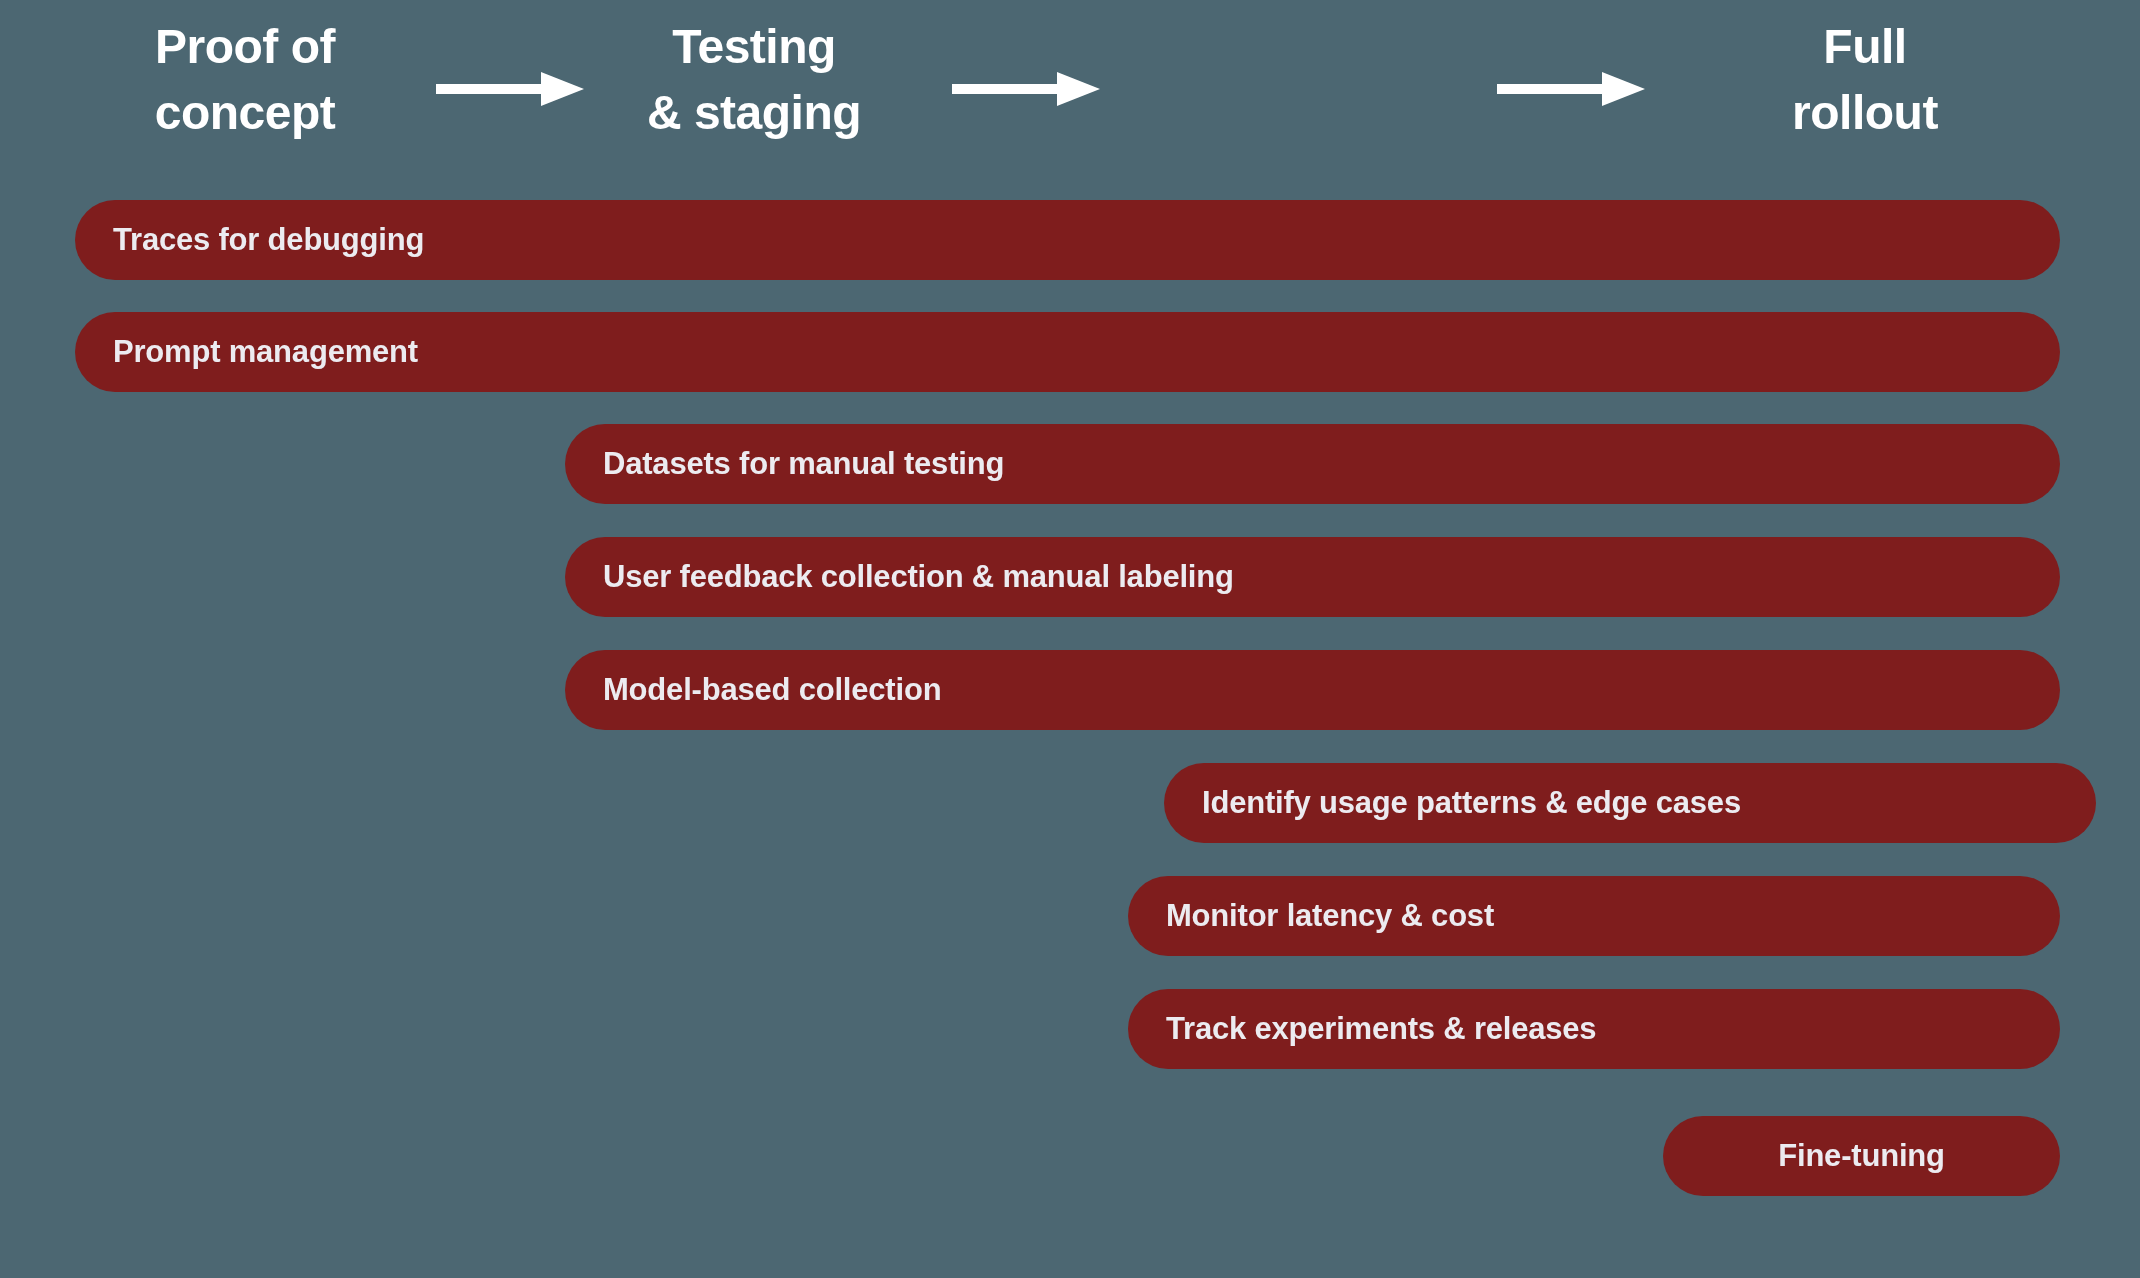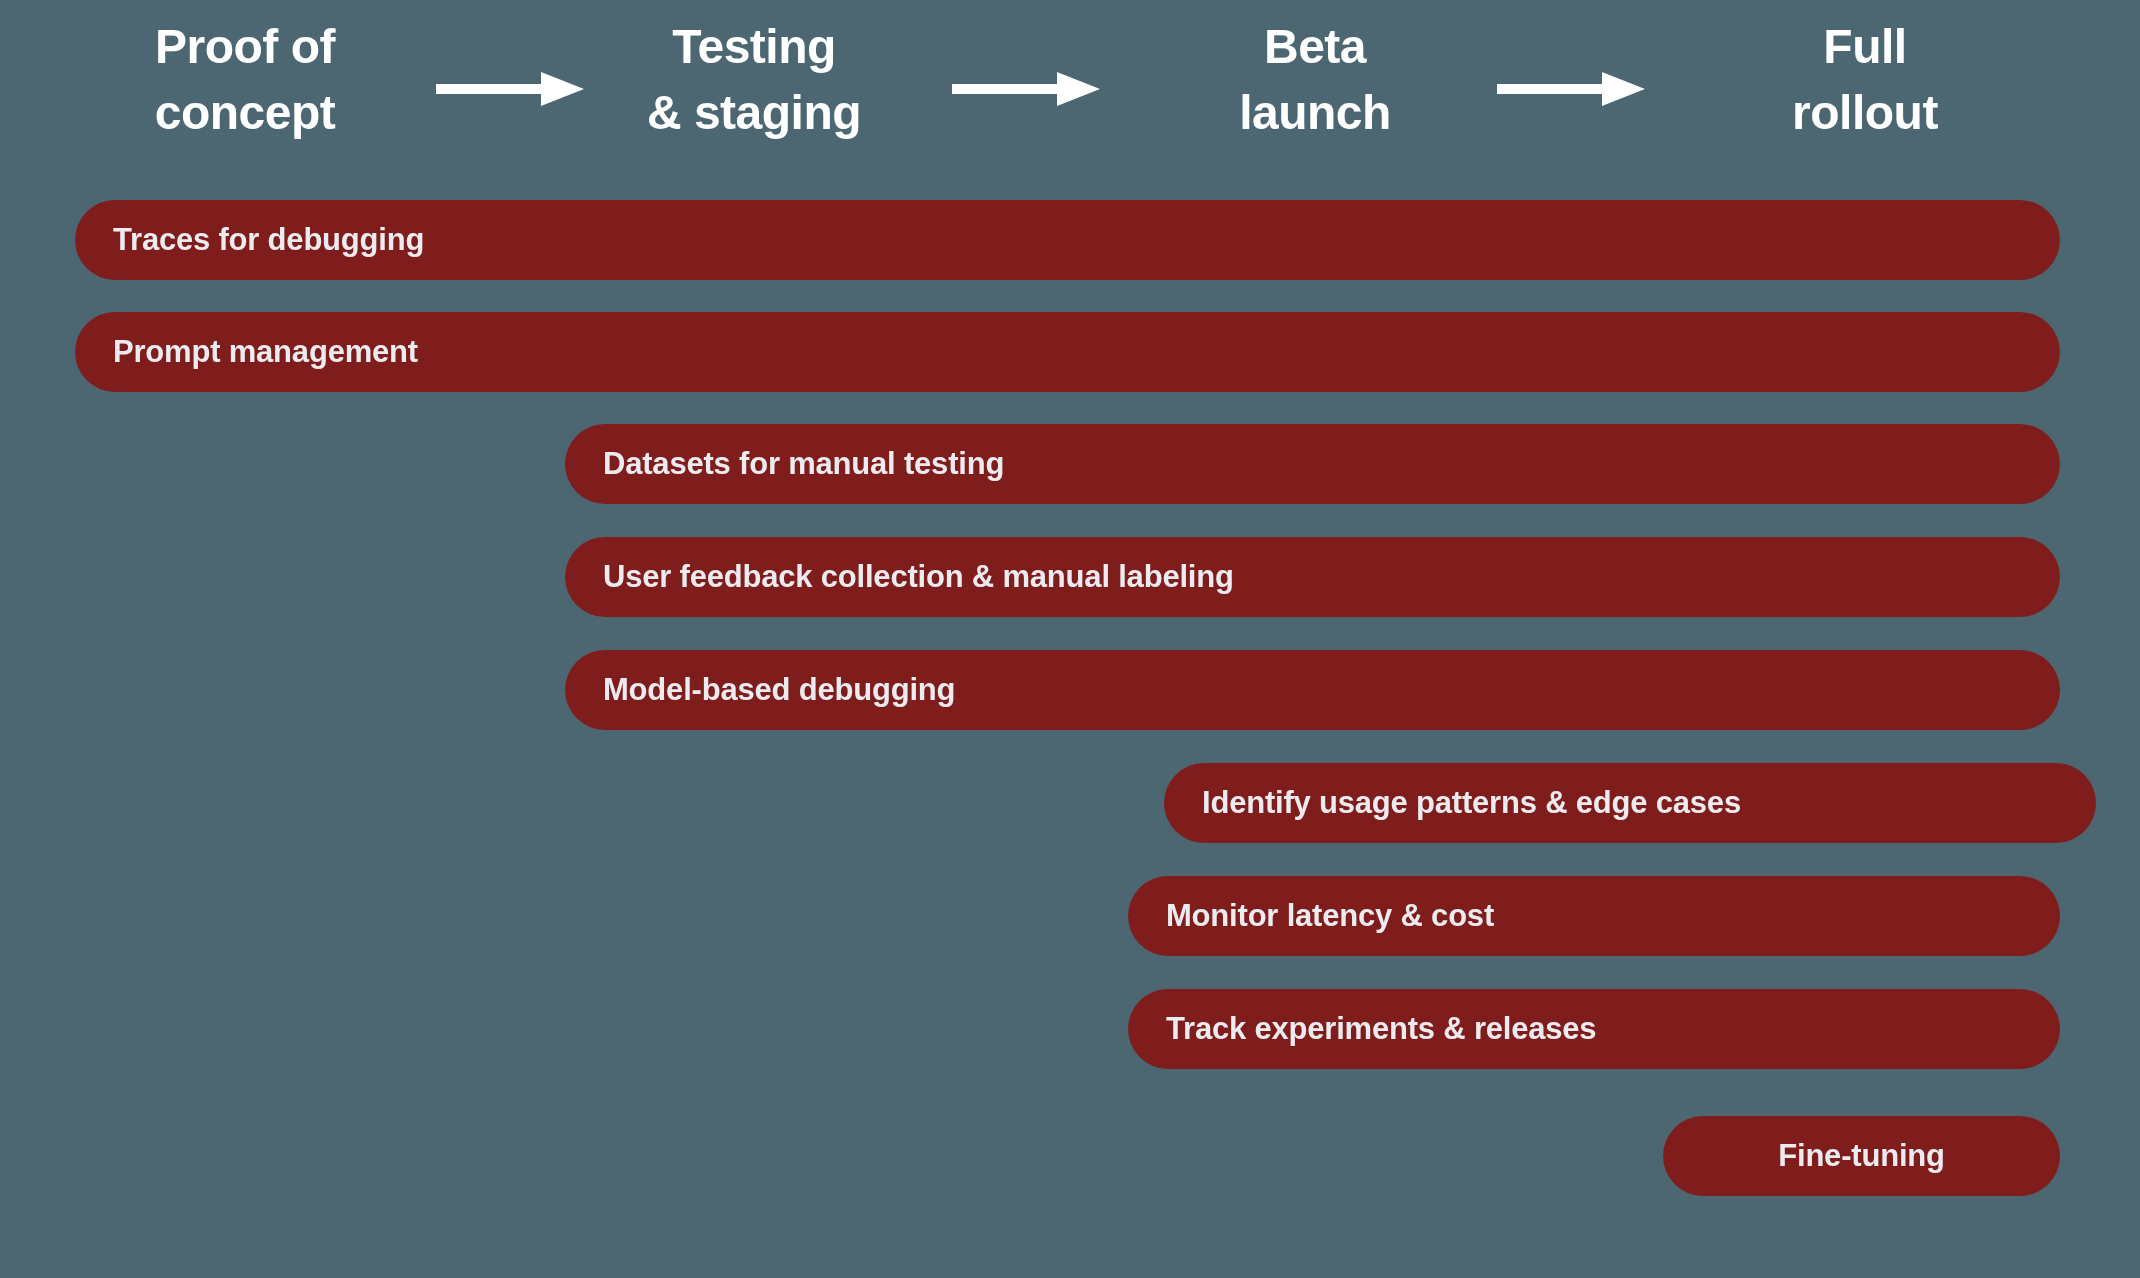--- a/index.html
+++ b/index.html
@@ -68,22 +68,20 @@
 </style>
 </head>
 <body>
 
 <div id="canvas">
 
   <div class="stage-label" id="stage-0">Proof of
 concept</div>
   <div class="stage-label" id="stage-1">Testing
 &amp; staging</div>
-  <div class="stage-label" id="stage-2">Beta
-launch</div>
   <div class="stage-label" id="stage-3">Full
 rollout</div>
 
   <svg class="stage-arrow" id="arrow-0" viewBox="0 0 150 38">
     <rect x="0" y="14" width="113" height="10" fill="#ffffff"></rect>
     <polygon points="105,2 148,19 105,36" fill="#ffffff"></polygon>
   </svg>
   <svg class="stage-arrow" id="arrow-1" viewBox="0 0 150 38">
     <rect x="0" y="14" width="113" height="10" fill="#ffffff"></rect>
     <polygon points="105,2 148,19 105,36" fill="#ffffff"></polygon>
@@ -100,21 +98,21 @@
       <div class="bar align-left" style="left: 75px; top: 312px; width: 1985px;">
         <span class="bar-label">Prompt management</span>
       </div>
       <div class="bar align-left" style="left: 565px; top: 424px; width: 1495px;">
         <span class="bar-label">Datasets for manual testing</span>
       </div>
       <div class="bar align-left" style="left: 565px; top: 537px; width: 1495px;">
         <span class="bar-label">User feedback collection &amp; manual labeling</span>
       </div>
       <div class="bar align-left" style="left: 565px; top: 650px; width: 1495px;">
-        <span class="bar-label">Model-based debugging</span>
+        <span class="bar-label">Model-based collection</span>
       </div>
       <div class="bar align-left" style="left: 1164px; top: 763px; width: 932px;">
         <span class="bar-label">Identify usage patterns &amp; edge cases</span>
       </div>
       <div class="bar align-left" style="left: 1128px; top: 876px; width: 932px;">
         <span class="bar-label">Monitor latency &amp; cost</span>
       </div>
       <div class="bar align-left" style="left: 1128px; top: 989px; width: 932px;">
         <span class="bar-label">Track experiments &amp; releases</span>
       </div>

